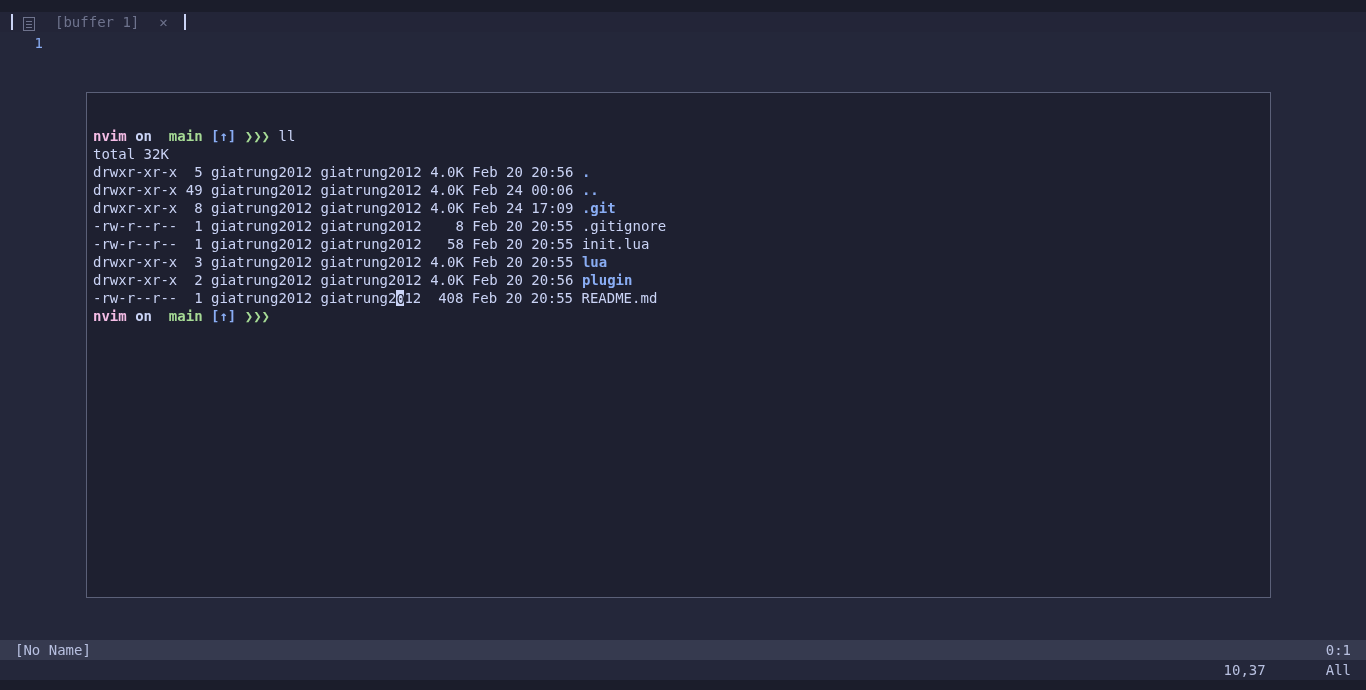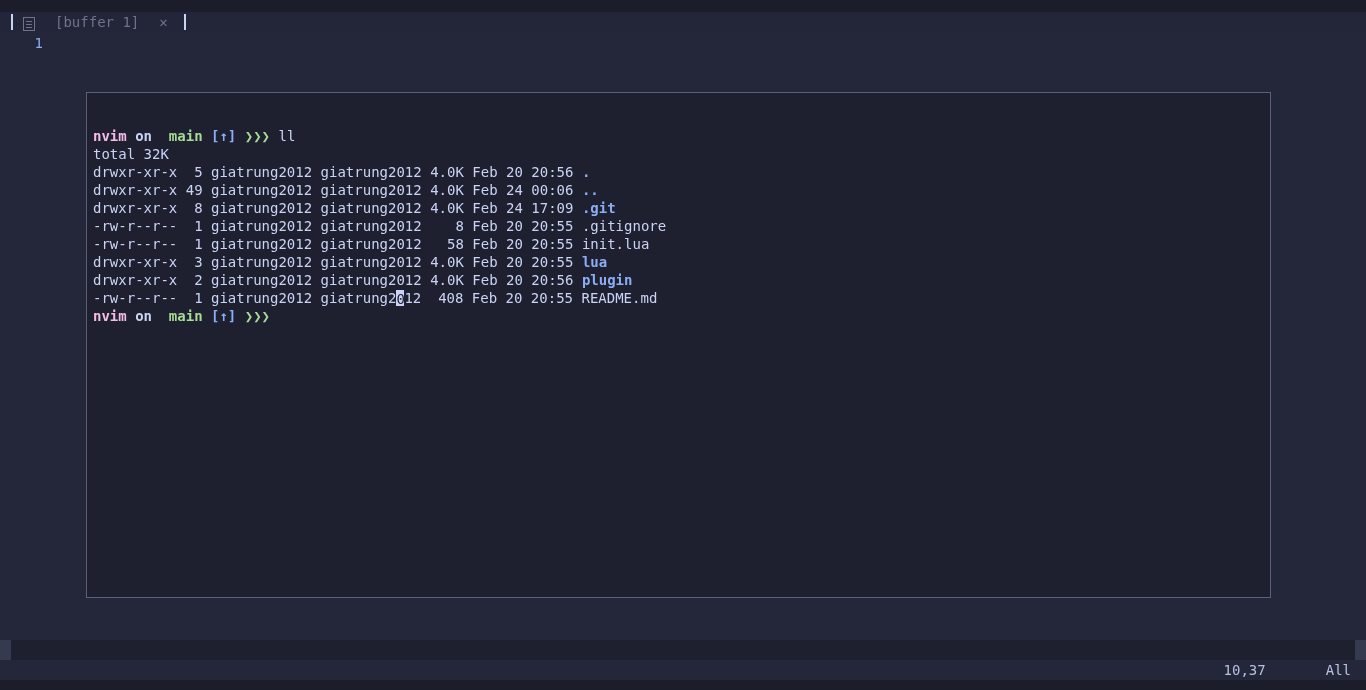--- a/index.html
+++ b/index.html
@@ -213,20 +213,24 @@
 <span><span>-rw-r--r--  1 giatrung2012 giatrung2012    8 Feb 20 20:55 </span><span>.gitignore</span></span>
 <span><span>-rw-r--r--  1 giatrung2012 giatrung2012   58 Feb 20 20:55 </span><span>init.lua</span></span>
 <span><span>drwxr-xr-x  3 giatrung2012 giatrung2012 4.0K Feb 20 20:55 </span><span class="dirlink">lua</span></span>
 <span><span>drwxr-xr-x  2 giatrung2012 giatrung2012 4.0K Feb 20 20:56 </span><span class="dirlink">plugin</span></span>
 <span><span>-rw-r--r--  1 giatrung2012 giatrung2</span><span class="termcursor">0</span><span>12  408 Feb 20 20:55 </span><span>README.md</span></span>
 <span class="prompt"><span class="dir">nvim</span><span class="on"> on </span><span class="branchsym"></span><span class="branch"> main </span><span class="status">[↑] </span><span class="arrows">❯❯❯</span></span>
 </div>
 
   <div class="status-left"></div>
   <div class="status-right"></div>
+  <div class="statusbar">
+    <span>[No Name]</span>
+    <span>0:1</span>
+  </div>
 
   <div class="cmd-left"></div>
   <div class="cmd-right"></div>
   <div class="cmdline">
     <span>10,37</span>
     <span>All</span>
   </div>
 
   <div class="bottompad"></div>
 </div>

